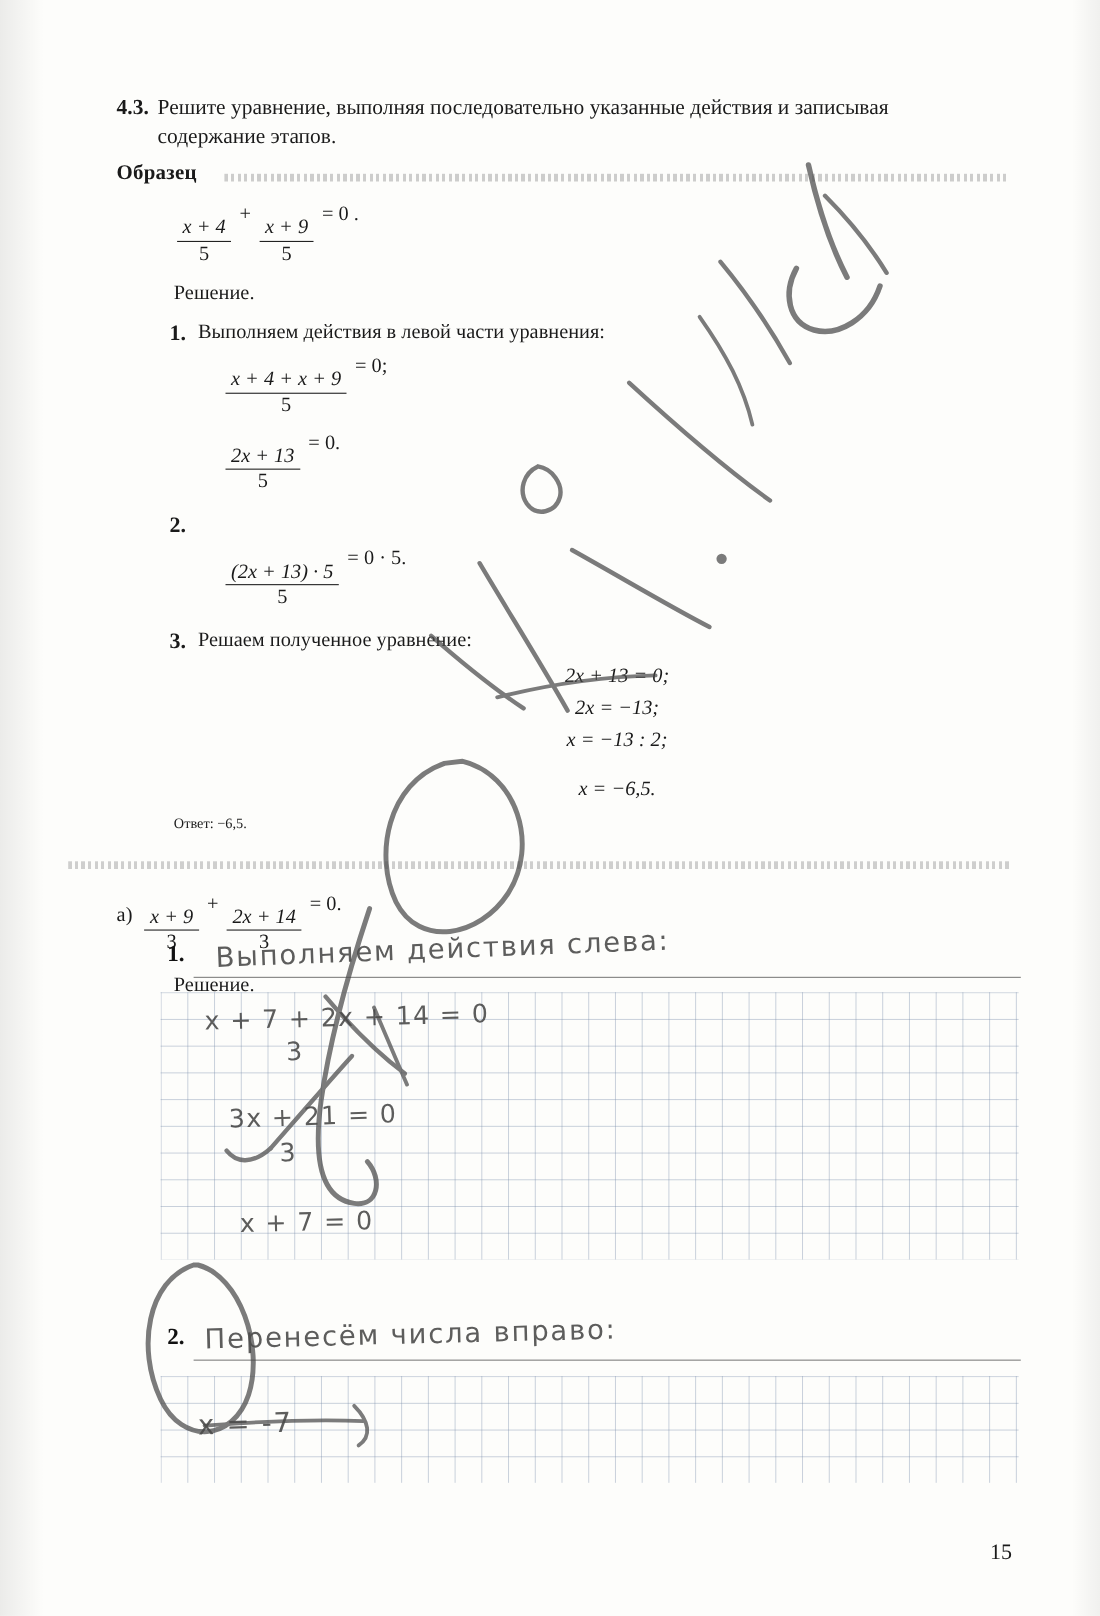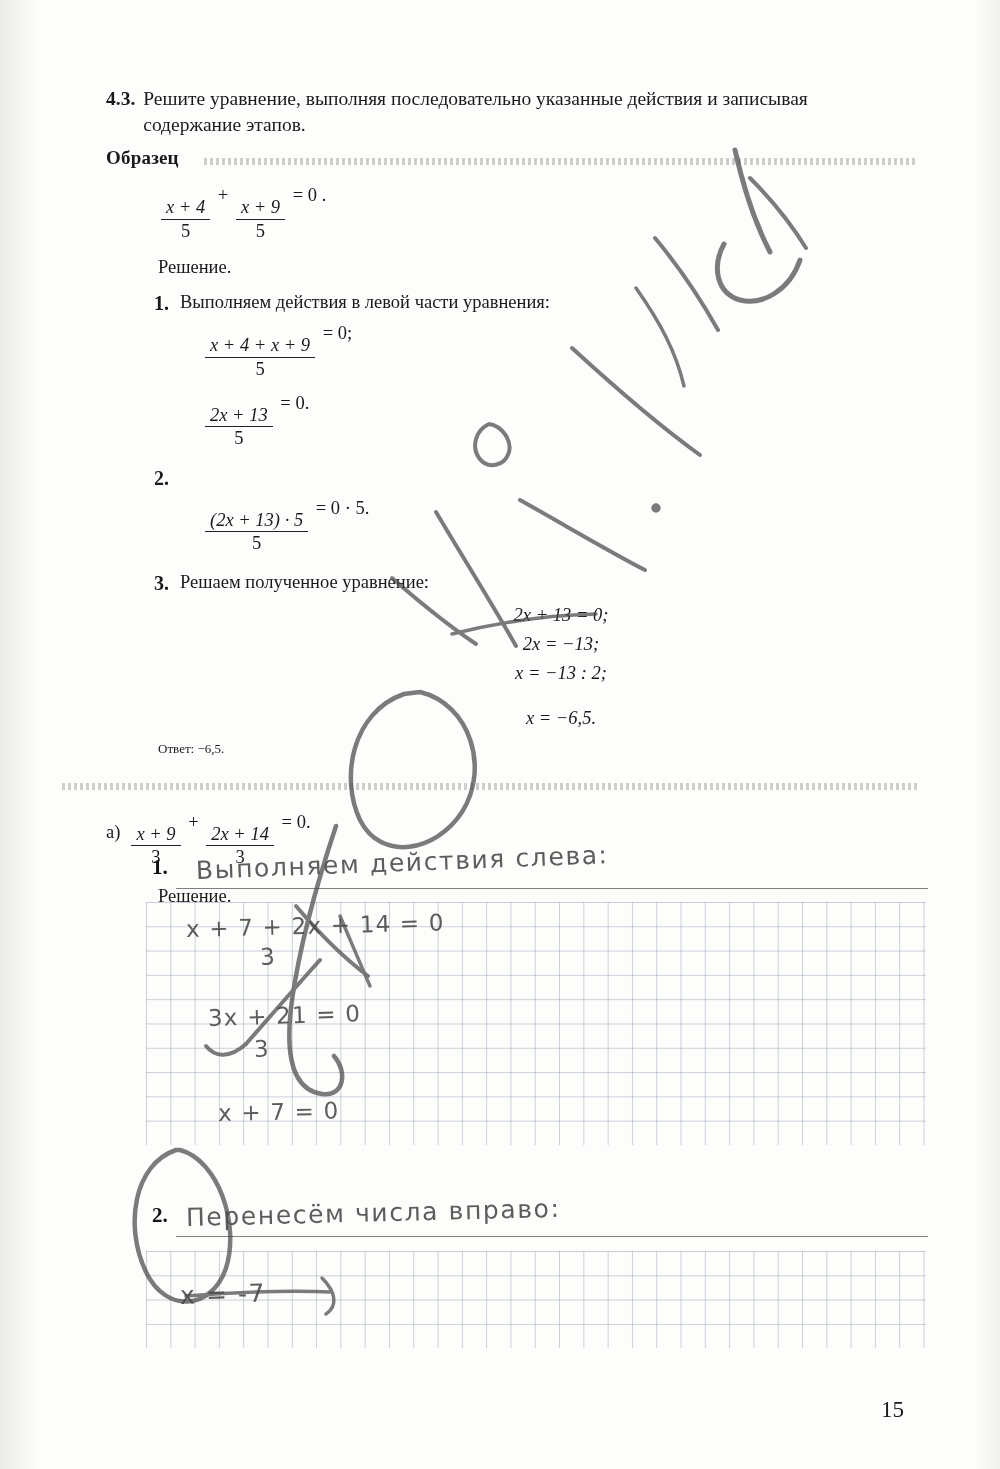--- a/index.html
+++ b/index.html
@@ -184,23 +184,23 @@
 
   
   .scr {
     position: absolute;
     pointer-events: none;
   }
   .scr svg { display: block; overflow: visible; }
 
   .page-num {
     position: absolute;
-    right: 96px;
+    right: 80px;
     bottom: 46px;
-    font-size: 23px;
+    font-size: 20px;
     font-family: "Liberation Serif", serif;
   }
 </style>
 </head>
 <body>
 
 <div class="page">
 
   <div class="content">
 

